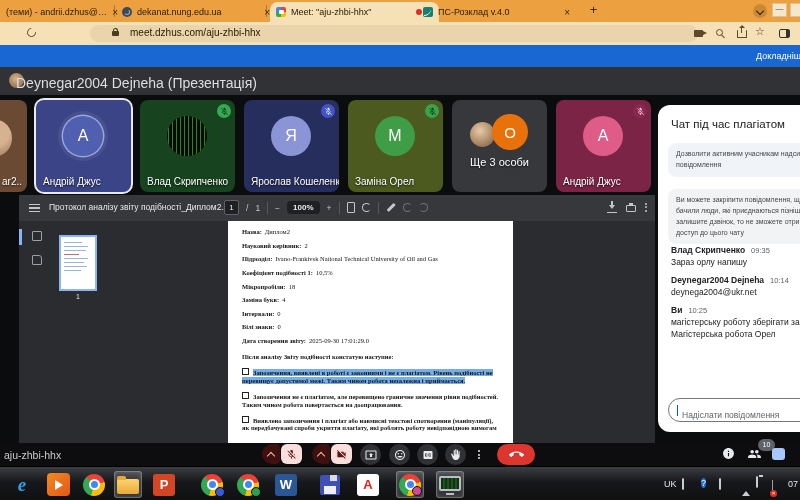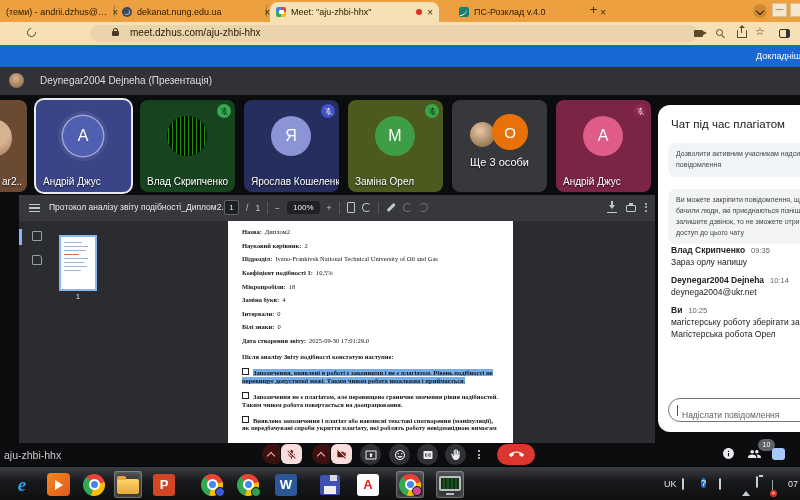--- a/index.html
+++ b/index.html
@@ -57,21 +57,21 @@
 
   
   .notice{left:0;top:45px;width:800px;height:22px;background:#1967D2;color:#fff;}
   .notice-text{position:absolute;left:6px;top:6px;font-size:9px;}
   .notice-link{position:absolute;right:-6px;top:6px;font-size:9px;color:#fff;cursor:pointer;}
 
   
   .presenter{left:0;top:67px;width:800px;height:28px;background:#313236;}
   .presenter-av{position:absolute;left:9px;top:6px;width:15px;height:15px;border-radius:50%;
                 background:radial-gradient(circle at 45% 38%,#D9B38E,#7C5B3E);}
-  .presenter-label{position:absolute;left:40px;top:8px;font-size:10px;color:#DDDEE1;}
+  .presenter-label{position:absolute;left:16px;top:8px;font-size:14px;color:#DDDEE1;}
 
   
   .stage{left:0;top:95px;width:800px;height:348px;background:#0B0C0E;}
 
   
   .tile{position:absolute;top:5px;width:95px;height:92px;border-radius:8px;overflow:hidden;}
   .tile-label{position:absolute;left:7px;bottom:5px;font-size:10px;color:#fff;text-shadow:0 1px 2px rgba(0,0,0,.8);white-space:nowrap;}
   .av{position:absolute;left:27px;top:16px;width:40px;height:40px;border-radius:50%;display:flex;
       align-items:center;justify-content:center;font-size:16px;color:#fff;}
   .mic-badge{position:absolute;top:4px;right:4px;width:14px;height:14px;border-radius:50%;
@@ -103,21 +103,21 @@
   
   .pdfwin{position:absolute;left:19px;top:100px;width:636px;height:248px;background:#2B2C30;overflow:hidden;}
   .pdfbar{position:absolute;left:0;top:0;width:100%;height:26px;background:#37383C;}
   .hamb{position:absolute;left:10px;top:9px;width:11px;height:8px;
         border-top:1.5px solid #C4C7CA;border-bottom:1.5px solid #C4C7CA;box-sizing:border-box;}
   .hamb::after{content:"";position:absolute;left:0;top:2px;width:11px;height:1.5px;background:#C4C7CA;}
   .pdfname{position:absolute;left:30px;top:7px;font-size:8.5px;color:#E8EAED;white-space:nowrap;}
   .pdfmid{position:absolute;left:205px;top:5px;display:flex;align-items:center;gap:7px;color:#C4C7CA;font-size:8.5px;}
   .pg-box{width:13px;height:13px;background:#1F2022;border:1px solid #5F6368;border-radius:2px;
           color:#E8EAED;text-align:center;line-height:13px;font-size:8px;}
-  .zoom-pill{background:#1F2022;border-radius:4px;padding:2px 6px;color:#E8EAED;font-size:8px;}
+  .zoom-pill{background:#1F2022;border-radius:4px;padding:2px 6px;color:#E8EAED;font-size:8px;font-weight:bold;}
   .vsep{width:1px;height:12px;background:#55575C;}
   .fitpage{width:8px;height:11px;border:1.2px solid #C4C7CA;border-radius:1px;box-sizing:border-box;}
   .arc{width:9px;height:9px;border:1.3px solid #C4C7CA;border-radius:50%;border-right-color:transparent;box-sizing:border-box;}
   .pen{width:10px;height:2.5px;background:#C4C7CA;transform:rotate(-45deg);border-radius:1px;}
   .dim{opacity:.4;}
   .pdfright{position:absolute;right:8px;top:6px;display:flex;align-items:center;gap:9px;}
   .ico-dl{position:relative;width:10px;height:11px;border-bottom:1.5px solid #C4C7CA;}
   .ico-dl::before{content:"";position:absolute;left:4px;top:0;width:2px;height:4px;background:#C4C7CA;}
   .ico-dl::after{content:"";position:absolute;left:2px;top:4px;border-left:3px solid transparent;border-right:3px solid transparent;border-top:4px solid #C4C7CA;}
   .ico-print{width:10px;height:7px;border:1.2px solid #C4C7CA;border-radius:1px;margin-top:2px;position:relative;box-sizing:border-box;}
@@ -227,21 +227,21 @@
     <span class="tab-title">dekanat.nung.edu.ua</span>
     <span class="tab-x">×</span>
   </div>
   <div class="tab-sep" style="left:266px;"></div>
   <div class="tab tab-active" style="left:270px;width:157px;">
     <span class="favicon fav-meet"></span>
     <span class="tab-title">Meet: "aju-zhbi-hhx"</span>
     <span class="rec-dot"></span>
     <span class="tab-x">×</span>
   </div>
-  <div class="tab" style="left:453px;width:147px;">
+  <div class="tab" style="left:417px;width:147px;">
     <span class="favicon fav-teal"></span>
     <span class="tab-title">ПС-Розклад v.4.0</span>
     <span class="tab-x">×</span>
   </div>
   <div class="newtab">+</div>
   <div class="tabchev"></div>
   <div class="winbtn win-min">—</div>
   <div class="winbtn win-max"></div>
 </div>
 

